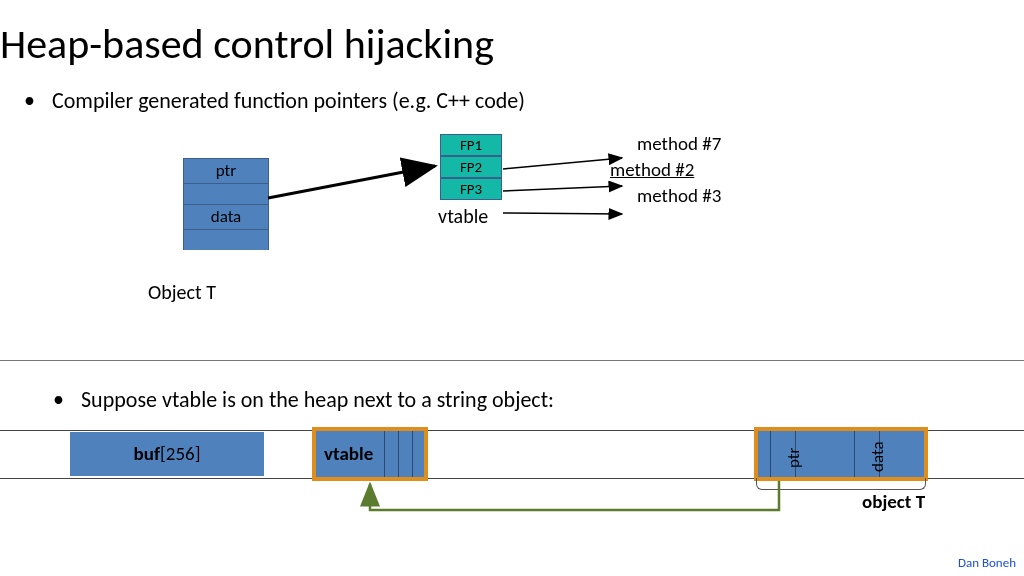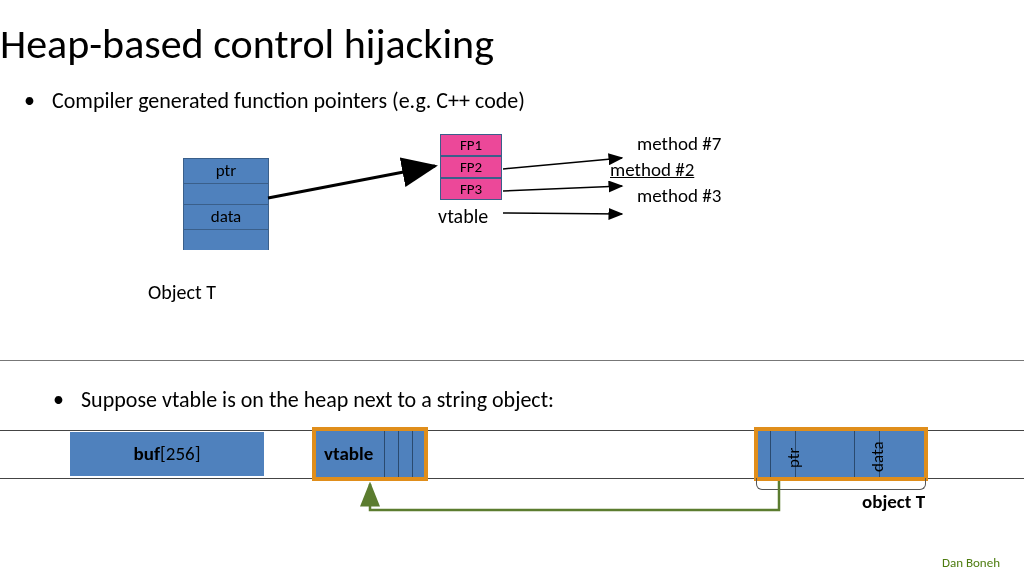--- a/index.html
+++ b/index.html
@@ -56,21 +56,21 @@
     font-size: 20px;
   }
   .vtable {
     position: absolute;
     left: 440px; top: 20px;
     width: 62px;
   }
   .vtable .cell {
     height: 22px;
     border: 1px solid #3a5f8a;
-    background: #ec4899;
+    background: #14b8a6;
     text-align: center;
     font-size: 15px;
     line-height: 20px;
   }
   .vtable-label {
     position: absolute;
     left: 438px; top: 90px;
     font-size: 20px;
   }
   .method {
@@ -167,23 +167,23 @@
     position: absolute;
     left: 756px; top: 478px;
     width: 170px; height: 12px;
     border-bottom: 1.5px solid #555;
     border-left: 1.5px solid #555;
     border-right: 1.5px solid #555;
     border-radius: 0 0 6px 6px;
   }
   .author {
     position: absolute;
-    right: 24px; bottom: 6px;
+    right: 8px; bottom: 6px;
     font-size: 13px;
-    color: #4d7c0f;
+    color: #1d4ed8;
   }
   svg.arrows-top {
     position: absolute;
     left: 0; top: 0;
     width: 1024px; height: 576px;
     pointer-events: none;
   }
 </style>
 </head>
 <body>

